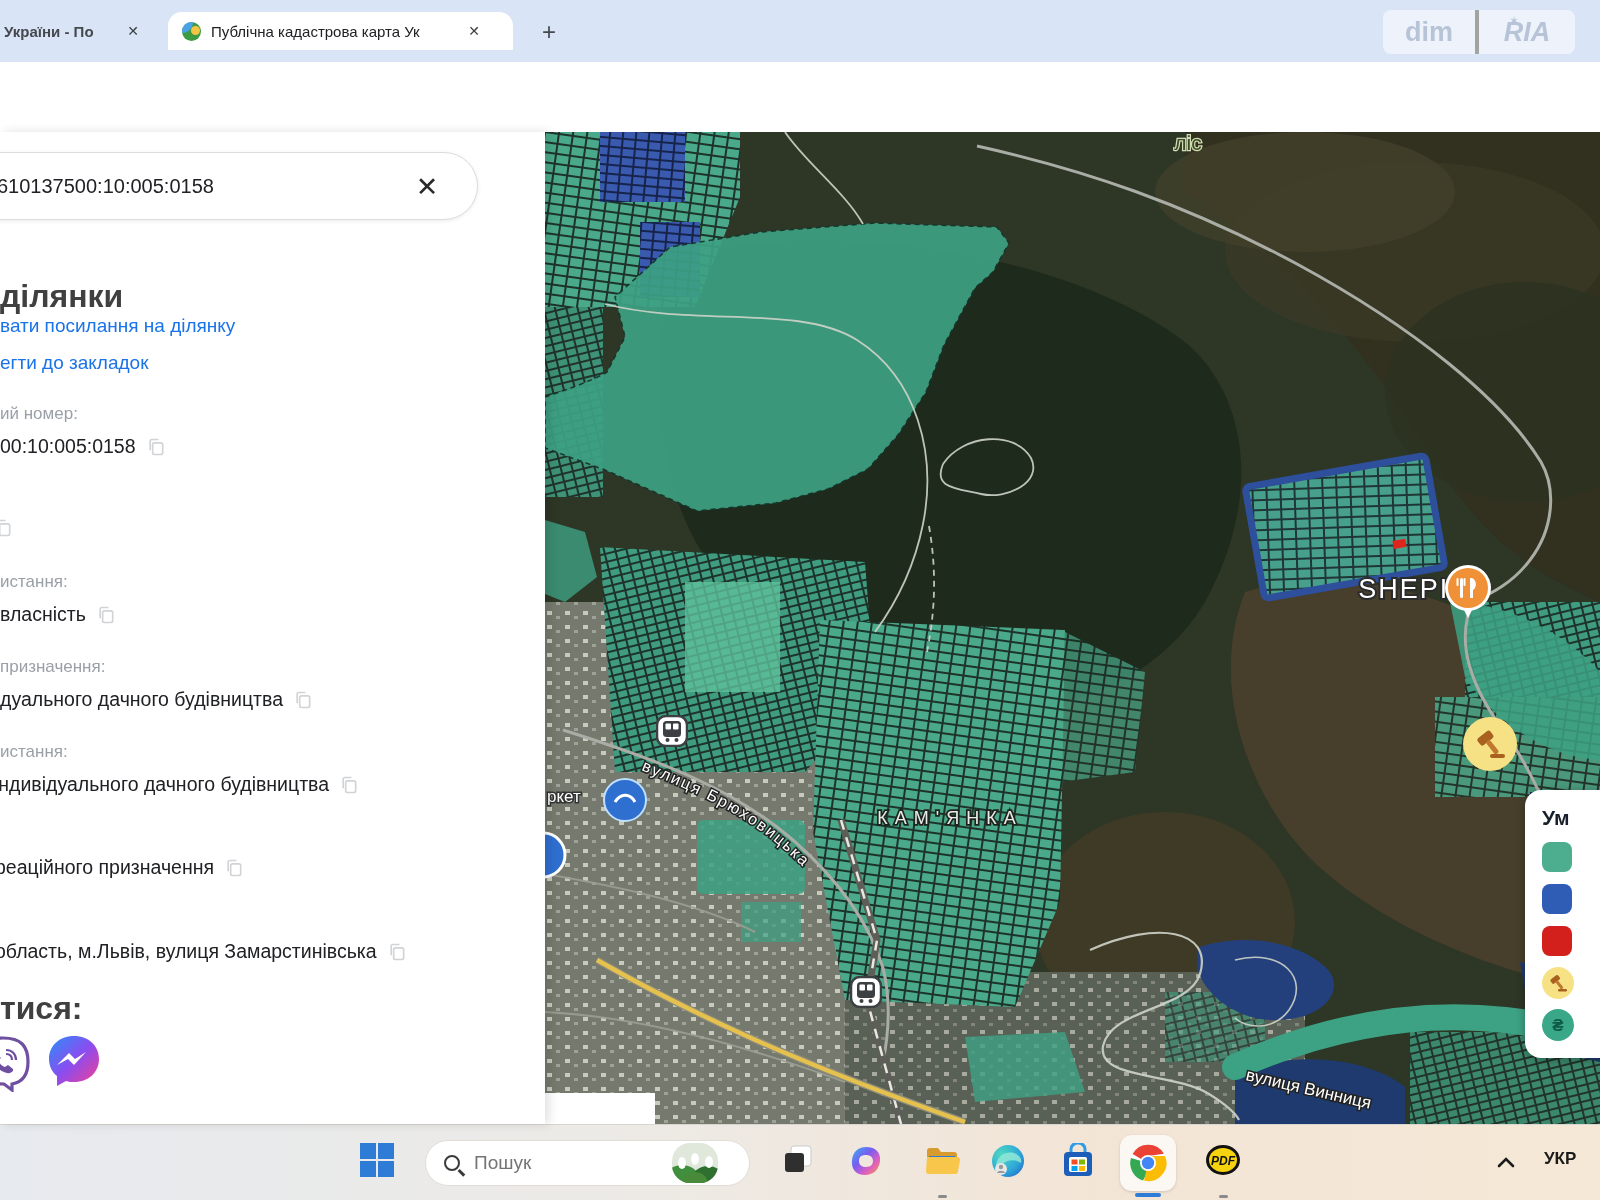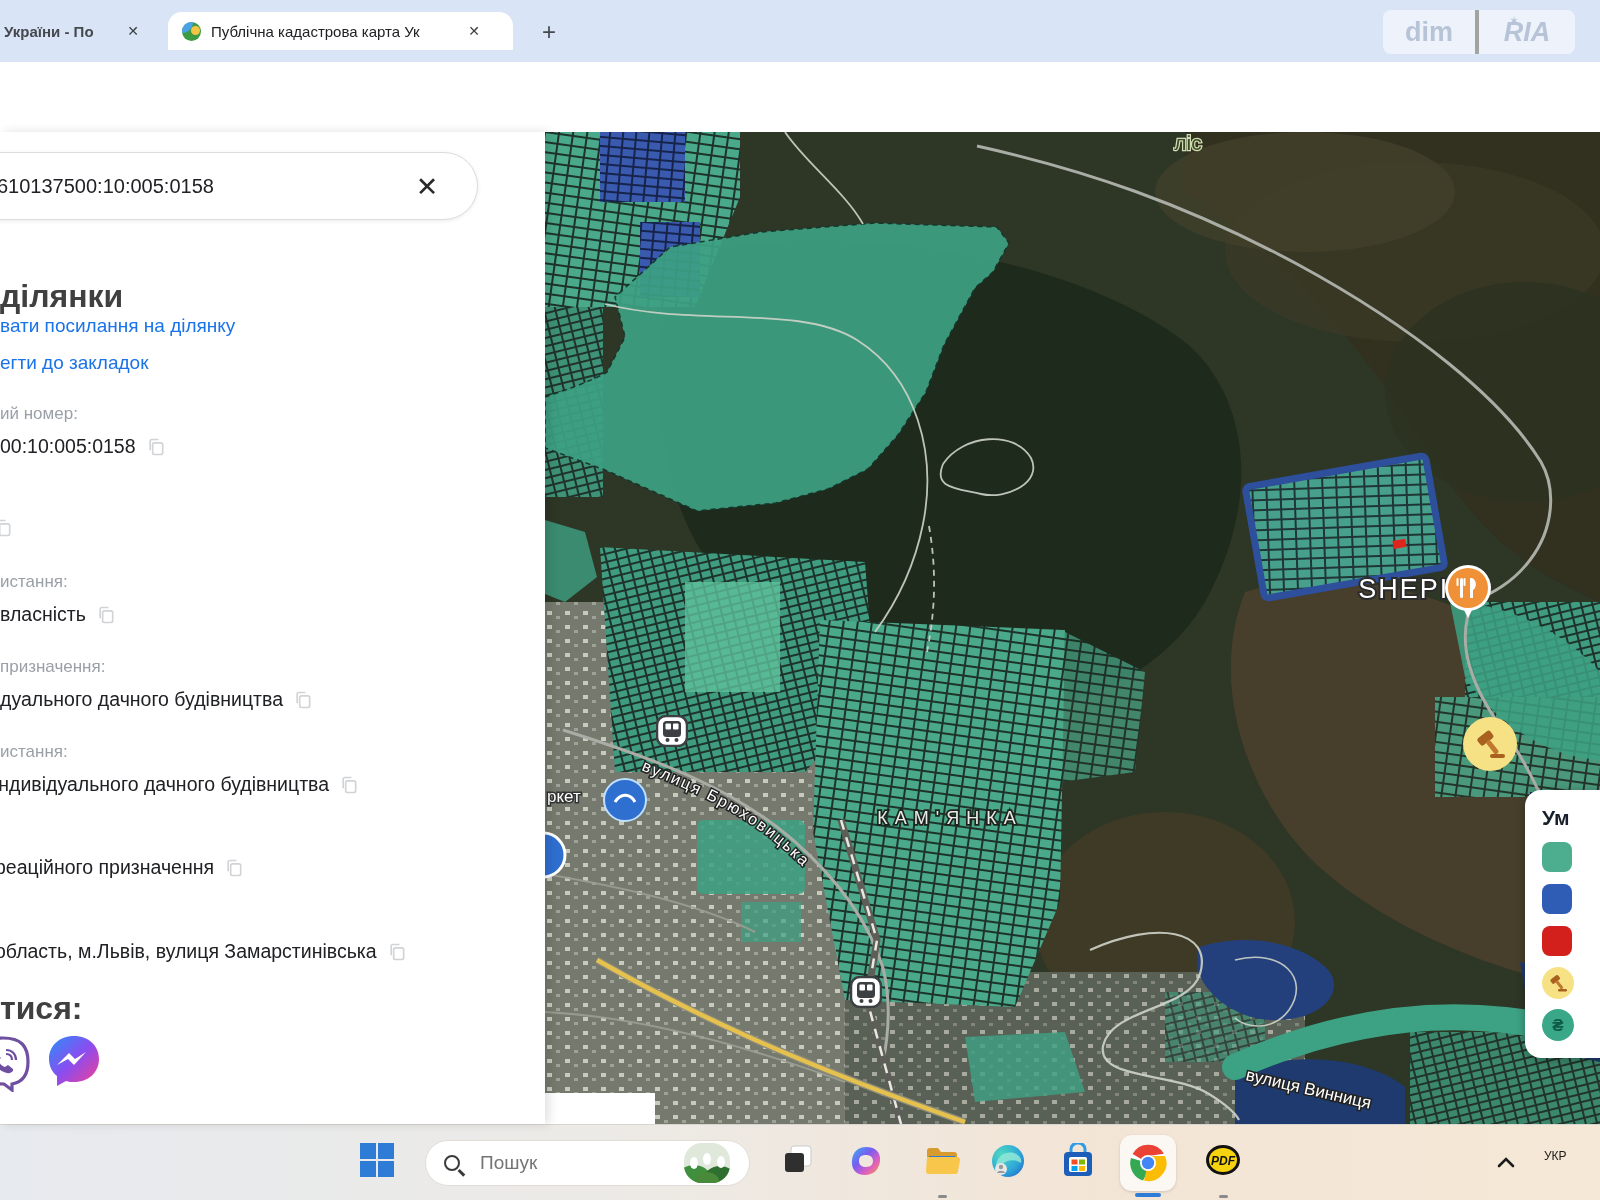--- a/index.html
+++ b/index.html
@@ -46,29 +46,29 @@
   .legend{position:absolute;left:980px;top:658px;width:230px;height:268px;background:#fff;border-radius:16px;box-shadow:0 2px 10px rgba(0,0,0,.3);padding:16px 0 0 17px;}
   .legend-title{font-size:21px;font-weight:bold;color:#17202a;}
   .legend-item{display:flex;align-items:center;margin-top:11px;height:31px;}
   .map-white-corner{position:absolute;left:0;top:961px;width:110px;height:31px;background:#fff;}
 
   
   .taskbar{position:absolute;left:0;top:1124px;width:1600px;height:76px;background:linear-gradient(90deg,#e7eaef 0%,#eceae6 38%,#f3e5d6 68%,#f6e8d6 100%);border-top:1px solid #d9d6d1;}
   .tb-item{position:absolute;top:18px;width:40px;height:40px;display:flex;align-items:flex-start;justify-content:center;}
   .win-logo{display:grid;grid-template-columns:16px 16px;grid-template-rows:16px 16px;gap:2px;}
   .win-logo div{background:#2e7cd6;}
-  .tb-search{position:absolute;left:425px;top:15px;width:325px;height:46px;background:#fff;border:1px solid #e2ddd6;border-radius:23px;display:flex;align-items:center;padding:0 3px 0 18px;gap:6px;}
+  .tb-search{position:absolute;left:425px;top:15px;width:325px;height:46px;background:#fff;border:1px solid #e2ddd6;border-radius:23px;display:flex;align-items:center;padding:0 3px 0 18px;}
   .tb-search input{border:none;outline:none;background:transparent;font-size:19px;color:#3c3c3c;width:200px;margin-left:12px;}
   .mag{width:16px;height:16px;border:2.5px solid #3a3a3a;border-radius:50%;position:relative;flex:0 0 auto;}
   .mag:after{content:"";position:absolute;width:2.5px;height:8px;background:#3a3a3a;transform:rotate(-45deg);left:14px;top:12px;}
   .tb-dot{position:absolute;top:70px;width:9px;height:3px;border-radius:2px;background:#8a8a8a;}
   .chrome-active{position:absolute;left:1120px;top:10px;width:56px;height:56px;background:#fbf7f3;border-radius:12px;box-shadow:0 1px 3px rgba(0,0,0,.15);}
   .chrome-underline{position:absolute;left:1135px;top:68px;width:26px;height:4px;border-radius:2px;background:#2e7cd6;}
   .tray-chevron{position:absolute;left:1494px;top:26px;width:24px;height:24px;}
-  .tray-lang{position:absolute;left:1544px;top:24px;font-size:12px;font-weight:normal;color:#1b1b1b;}
+  .tray-lang{position:absolute;left:1544px;top:24px;font-size:17px;font-weight:bold;color:#1b1b1b;}
 </style>
 </head>
 <body>
 
 <svg width="0" height="0" style="position:absolute">
   <defs>
     <symbol id="copyico" viewBox="0 0 24 24">
       <rect x="8" y="7" width="12" height="14" rx="2" fill="none" stroke="#9aa0a6" stroke-width="2"></rect>
       <path d="M5 16 L5 5 a2 2 0 0 1 2-2 L15 3" fill="none" stroke="#9aa0a6" stroke-width="2"></path>
     </symbol>

